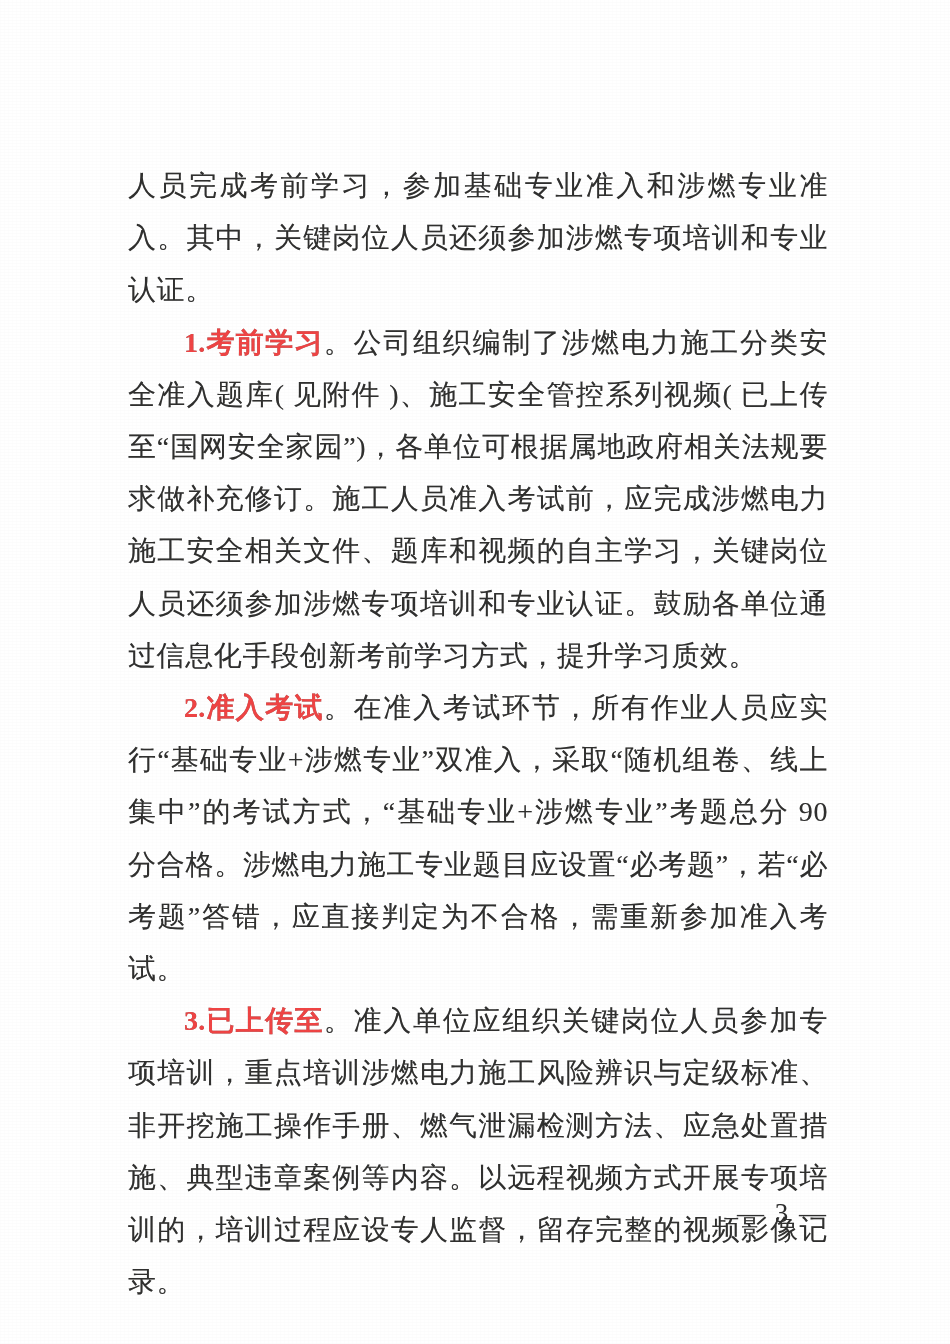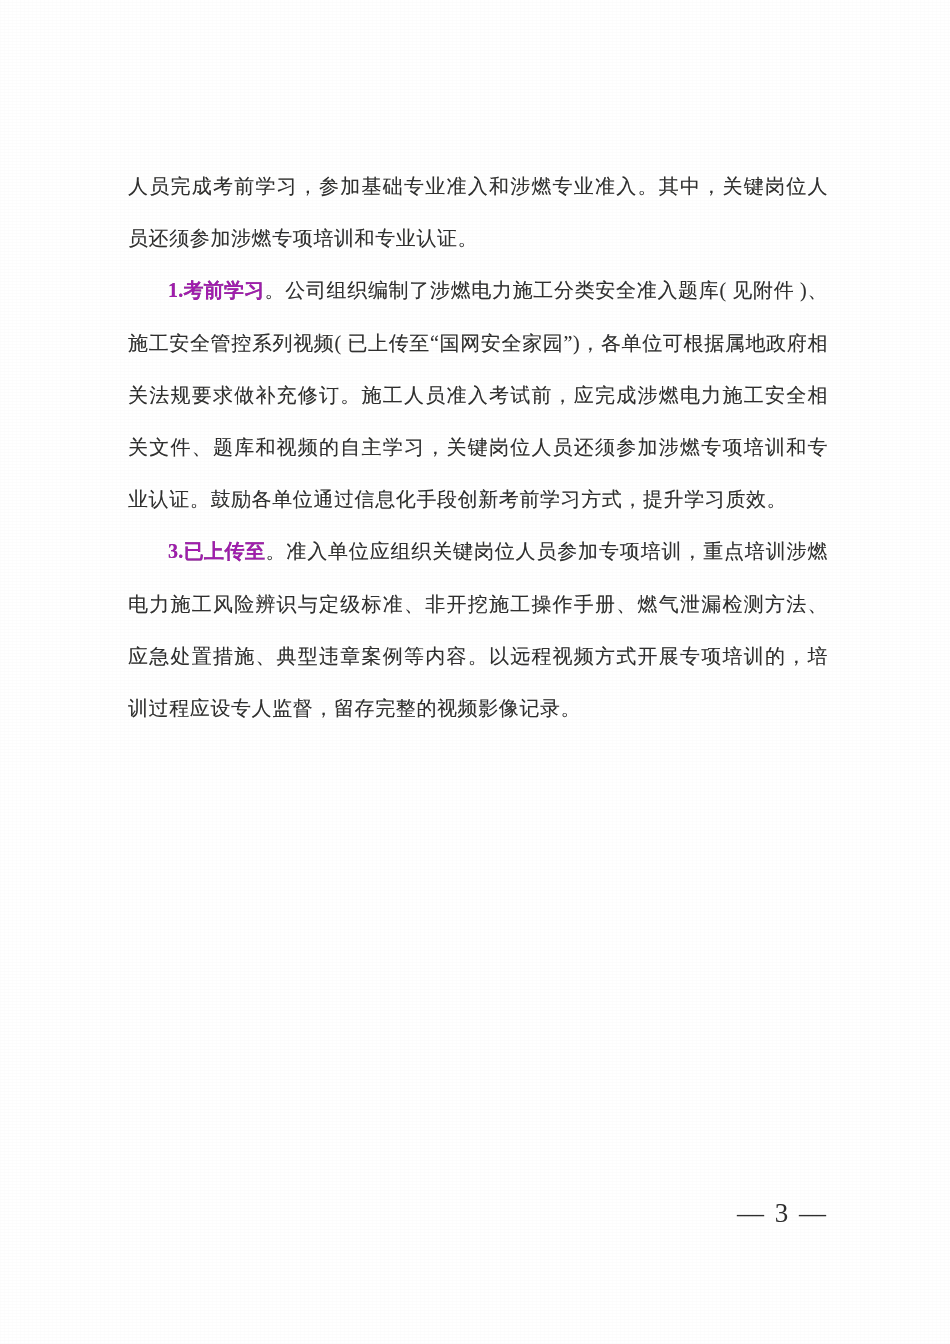--- a/index.html
+++ b/index.html
@@ -27,38 +27,38 @@
   #doc-body {
     position: absolute;
     left: 128px;
     top: 160px;
     width: 700px;
   }
 
   .para {
     margin: 0;
     padding: 0;
-    font-size: 20px;
+    font-size: 28px;
     line-height: 52.2px;
     letter-spacing: 0.6px;
     text-align: justify;
     text-justify: inter-ideograph;
     color: #30302f;
     
     text-shadow: 0 0 0.4px rgba(40,40,40,0.35);
   }
 
   .para.indent {
     text-indent: 2em;
   }
 
   .sec-head {
     font-weight: 700;
     letter-spacing: 0.2px;
-    color: #a21caf;
+    color: #ef4444;
     text-shadow: 0 0 0.6px rgba(0,0,0,0.5);
   }
 
   .num {
     font-family: "Liberation Serif", "DejaVu Serif", serif;
     font-weight: 700;
   }
 
   
   #page-folio {
@@ -93,20 +93,23 @@
   <div id="doc-body">
 
     <p class="para">
       <span>人员完成考前学习，参加基础专业准入和涉燃专业准入。其中，关键岗位人员还须参加涉燃专项培训和专业认证。</span>
     </p>
 
     <p class="para indent">
       <span class="sec-head"><span class="num">1.</span><span>考前学习</span></span><span>。公司组织编制了涉燃电力施工分类安全准入题库( 见附件 )、施工安全管控系列视频( 已上传至“国网安全家园”)，各单位可根据属地政府相关法规要求做补充修订。施工人员准入考试前，应完成涉燃电力施工安全相关文件、题库和视频的自主学习，关键岗位人员还须参加涉燃专项培训和专业认证。鼓励各单位通过信息化手段创新考前学习方式，提升学习质效。</span>
     </p>
 
+    <p class="para indent">
+      <span class="sec-head"><span class="num">2.</span><span>准入考试</span></span><span>。在准入考试环节，所有作业人员应实行“基础专业+涉燃专业”双准入，采取“随机组卷、线上集中”的考试方式，“基础专业+涉燃专业”考题总分 90 分合格。涉燃电力施工专业题目应设置“必考题”，若“必考题”答错，应直接判定为不合格，需重新参加准入考试。</span>
+    </p>
 
     <p class="para indent">
       <span class="sec-head"><span class="num">3.</span><span>已上传至</span></span><span>。准入单位应组织关键岗位人员参加专项培训，重点培训涉燃电力施工风险辨识与定级标准、非开挖施工操作手册、燃气泄漏检测方法、应急处置措施、典型违章案例等内容。以远程视频方式开展专项培训的，培训过程应设专人监督，留存完整的视频影像记录。</span>
     </p>
 
   </div>
 
   <div id="page-folio">— 3 —</div>
 
   <div id="scan-grain"></div>

